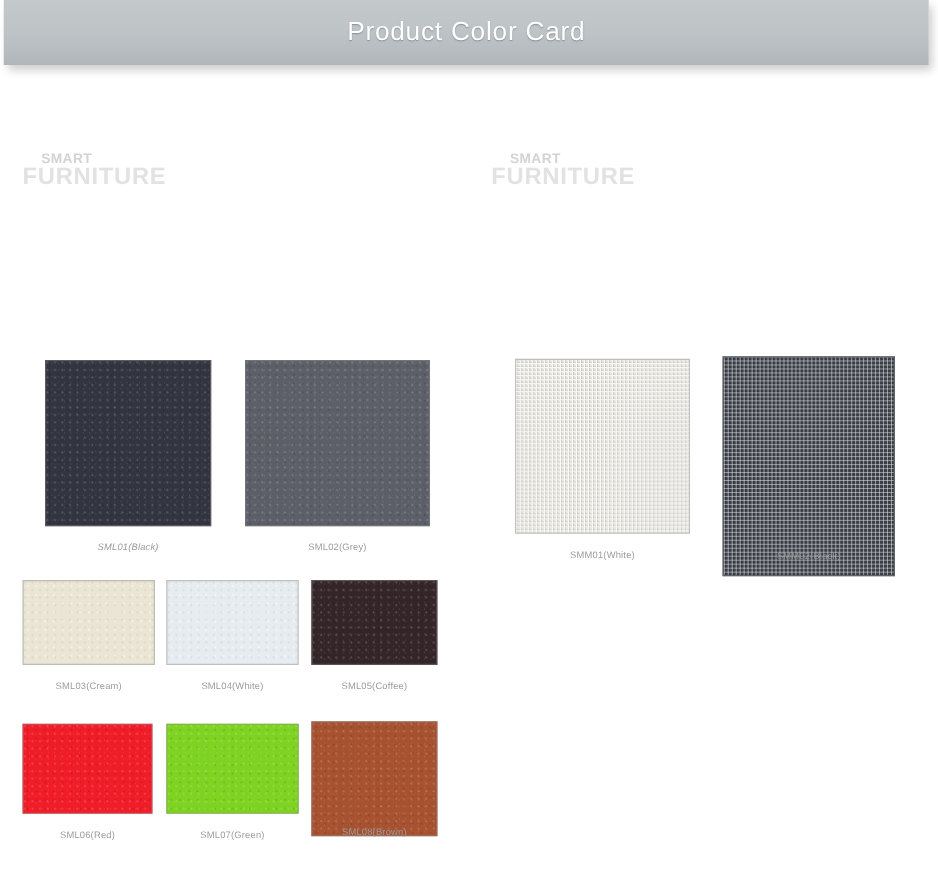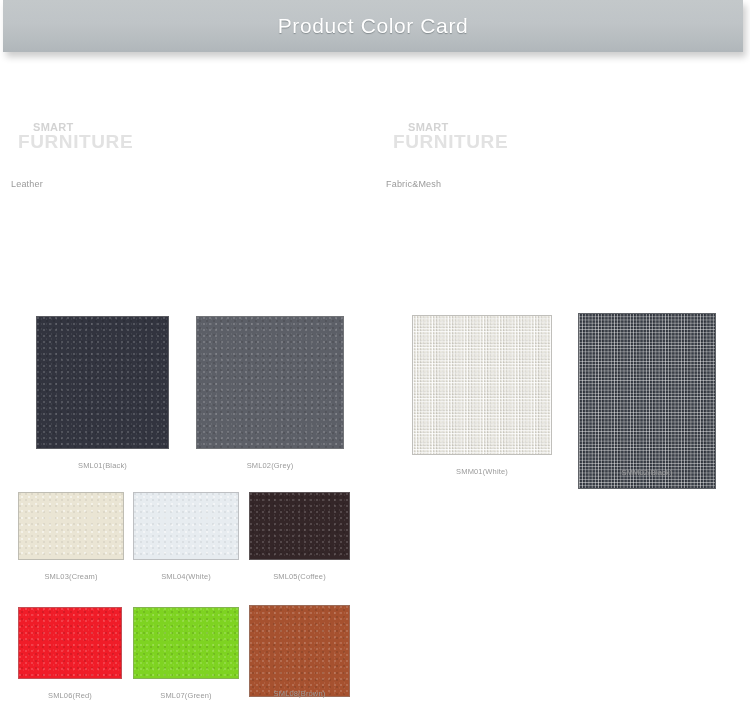--- a/index.html
+++ b/index.html
@@ -159,27 +159,26 @@
   <div class="banner">
     <div class="banner-title">Product Color Card</div>
   </div>
 </div>
 
 <div class="panel panel-left">
   <div class="logo">
     <div class="logo-furniture">FURNITURE</div>
     <div class="logo-smart">SMART</div>
   </div>
-  <div class="section-label">Leather</div>
   <div class="sw-row" id="grid-leather">
       <div class="sw-cell" style="left: 36px; top: 127px; width: 133px; height: 133px;">
         <div class="sw-chip" style="background: rgb(50, 52, 63);">
           <div class="grain"></div>
         </div>
-        <div class="sw-caption" style="top: 145px;">SML01(Black)</div>
+        <div class="sw-caption" style="top: 145px; font-style: italic;">SML01(Black)</div>
       </div>
       <div class="sw-cell" style="left: 196px; top: 127px; width: 148px; height: 133px;">
         <div class="sw-chip" style="background: rgb(92, 95, 103);">
           <div class="grain"></div>
         </div>
         <div class="sw-caption" style="top: 145px;">SML02(Grey)</div>
       </div>
       <div class="sw-cell" style="left: 18px; top: 303px; width: 106px; height: 68px;">
         <div class="sw-chip" style="background: rgb(234, 229, 212);">
           <div class="grain grain-light"></div>
@@ -217,21 +216,20 @@
         <div class="sw-caption" style="top: 84px;">SML08(Brown)</div>
       </div>
     </div>
 </div>
 
 <div class="panel panel-right">
   <div class="logo">
     <div class="logo-furniture">FURNITURE</div>
     <div class="logo-smart">SMART</div>
   </div>
-  <div class="section-label">Fabric&amp;Mesh</div>
   <div class="sw-row" id="grid-mesh">
       <div class="sw-cell" style="left: 37px; top: 126px; width: 140px; height: 140px;">
         <div class="sw-chip" style="background: rgb(236, 234, 226);">
           <div class="weave weave-light"></div>
         </div>
         <div class="sw-caption" style="top: 152px;">SMM01(White)</div>
       </div>
       <div class="sw-cell" style="left: 203px; top: 124px; width: 138px; height: 176px;">
         <div class="sw-chip" style="background: rgb(59, 64, 73);">
           <div class="weave"></div>

